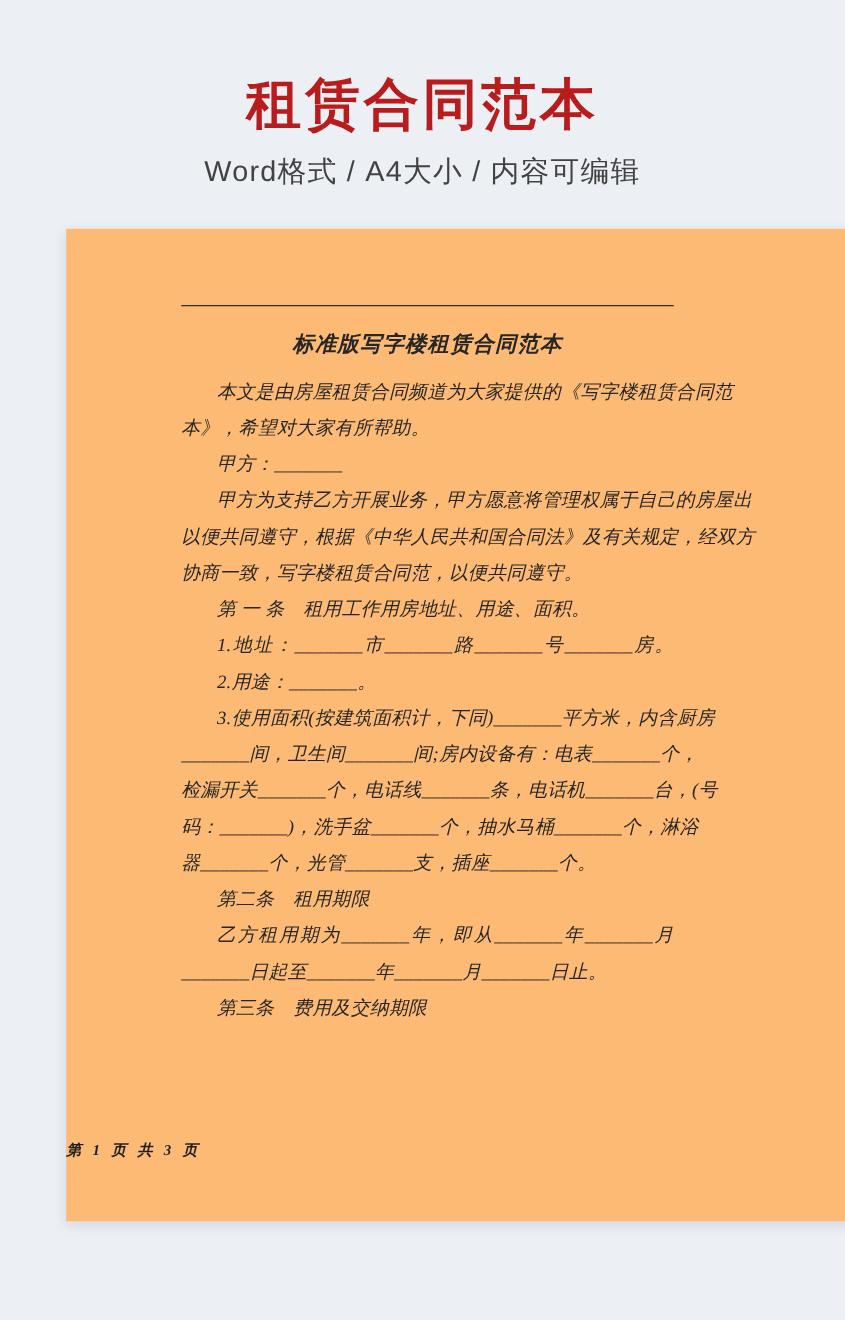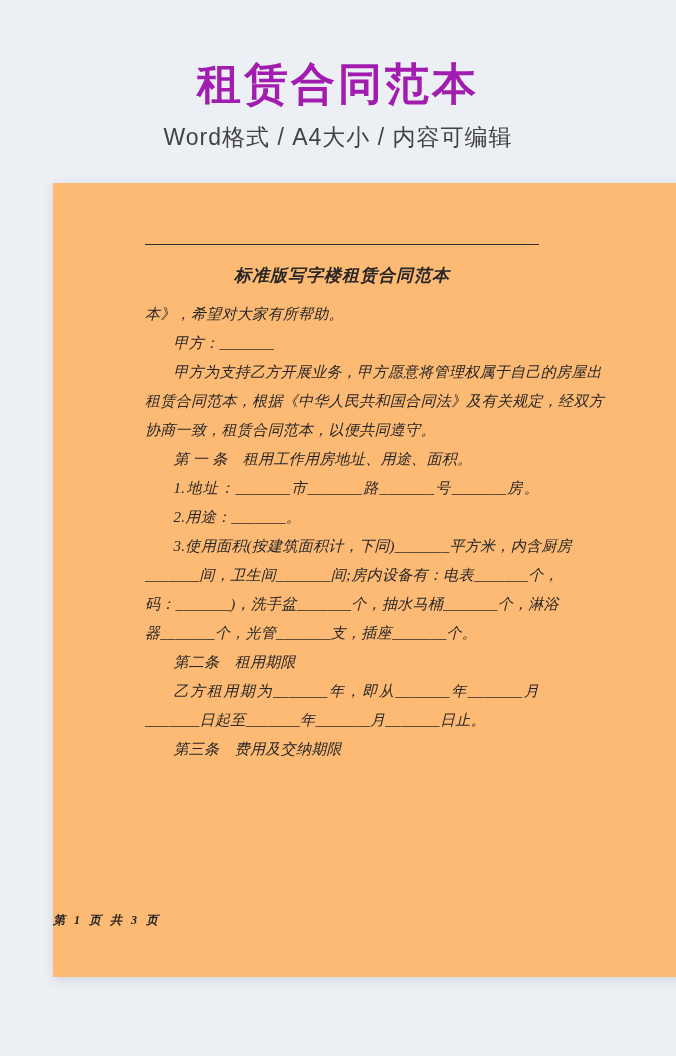--- a/index.html
+++ b/index.html
@@ -14,21 +14,21 @@
     overflow: hidden;
     font-family: "Liberation Sans", sans-serif;
   }
   .header {
     text-align: center;
   }
   .header-title {
     margin-top: 60px;
     font-size: 44px;
     font-weight: 900;
-    color: #a21caf;
+    color: #b91c1c;
     letter-spacing: 3px;
     line-height: 1.1;
   }
   .header-subtitle {
     margin-top: 14px;
     font-size: 23px;
     font-weight: 400;
     color: #424242;
     letter-spacing: 1px;
   }
@@ -99,30 +99,32 @@
 <div class="header">
   <div class="header-title">租赁合同范本</div>
   <div class="header-subtitle">Word格式 / A4大小 / 内容可编辑</div>
 </div>
 
 <div class="page">
   <div class="doc">
     <hr class="doc-divider">
     <div class="doc-title">标准版写字楼租赁合同范本</div>
     <div class="doc-body">
+      <div class="ln ind jl">本文是由房屋租赁合同频道为大家提供的《写字楼租赁合同范</div>
       <div class="ln">本》，希望对大家有所帮助。</div>
       <div class="ln ind">甲方：_______</div>
       <div class="ln ind jl">甲方为支持乙方开展业务，甲方愿意将管理权属于自己的房屋出</div>
-      <div class="ln jl">租赁合同范本，根据《中华人民共和国合同法》及有关规定，经双方</div>
-      <div class="ln">协商一致，租赁合同范本，以便共同遵守。</div>
+      <div class="ln jl">以便共同遵守，根据《中华人民共和国合同法》及有关规定，经双方</div>
+      <div class="ln">协商一致，写字楼租赁合同范，以便共同遵守。</div>
       <div class="ln ind">第 一 条　租用工作用房地址、用途、面积。</div>
       <div class="ln ind jl">1.地址：_______市_______路_______号_______房。</div>
       <div class="ln ind">2.用途：_______。</div>
       <div class="ln ind jl">3.使用面积(按建筑面积计，下同)_______平方米，内含厨房</div>
       <div class="ln jl">_______间，卫生间_______间;房内设备有：电表_______个，</div>
+      <div class="ln jl">检漏开关_______个，电话线_______条，电话机_______台，(号</div>
       <div class="ln jl">码：_______)，洗手盆_______个，抽水马桶_______个，淋浴</div>
       <div class="ln">器_______个，光管_______支，插座_______个。</div>
       <div class="ln ind">第二条　租用期限</div>
       <div class="ln ind jl">乙方租用期为_______年，即从_______年_______月</div>
       <div class="ln">_______日起至_______年_______月_______日止。</div>
       <div class="ln ind">第三条　费用及交纳期限</div>
     </div>
   </div>
   <div class="page-footer">第 1 页 共 3 页</div>
 </div>

